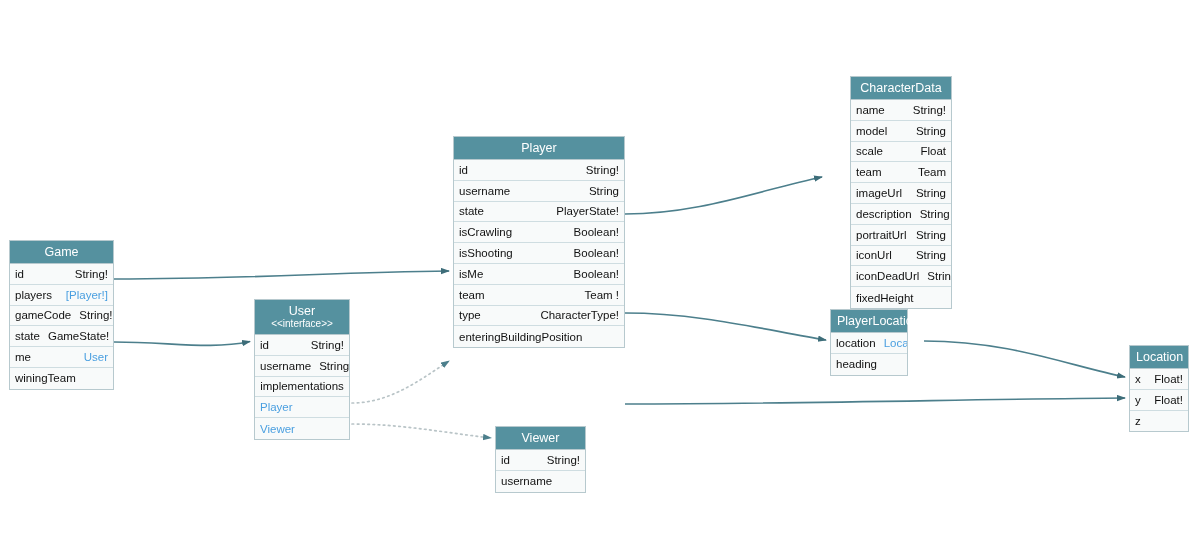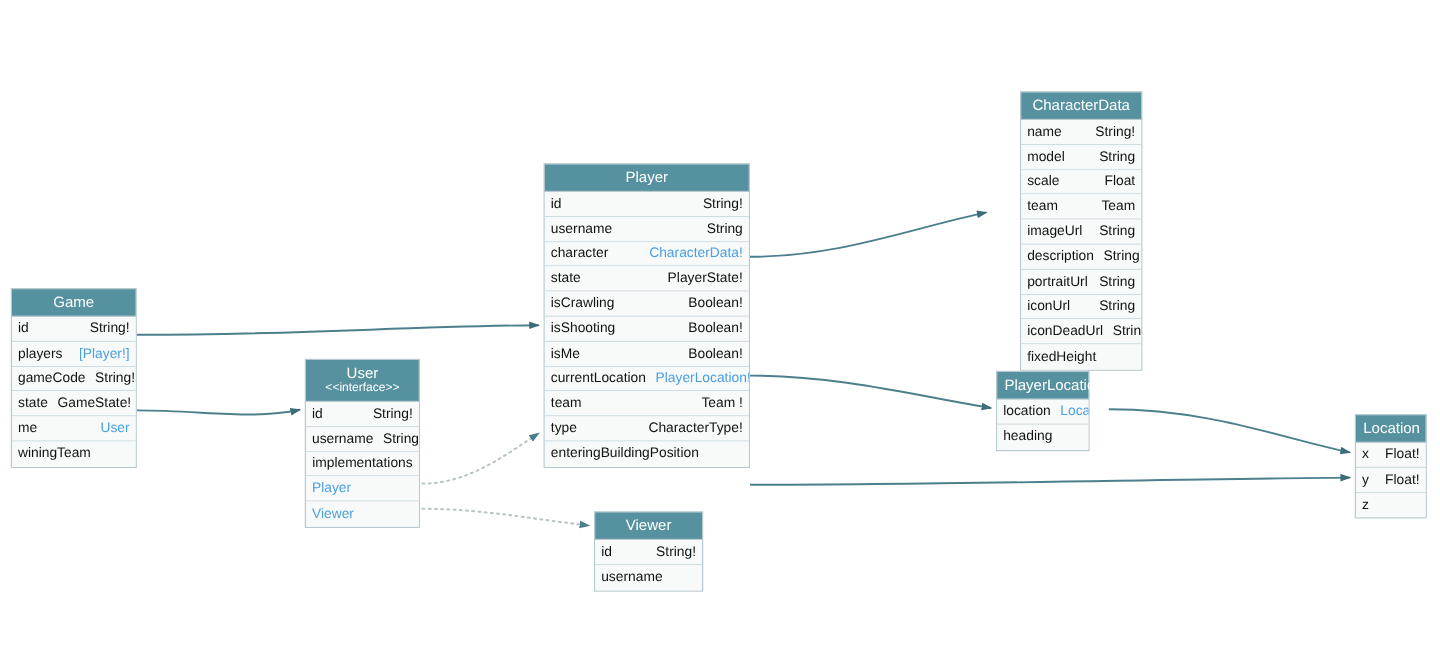--- a/index.html
+++ b/index.html
@@ -129,44 +129,36 @@
       <div class="ent-header"><span>Player</span></div>
       <div class="row">
         <span class="fname plain">id</span>
         <span class="ftype plain">String!</span>
       </div>
       <div class="row">
         <span class="fname plain">username</span>
         <span class="ftype plain">String</span>
       </div>
       <div class="row">
-        <span class="fname plain">character</span>
-        <span class="ftype link">CharacterData!</span>
-      </div>
-      <div class="row">
         <span class="fname plain">state</span>
         <span class="ftype plain">PlayerState!</span>
       </div>
       <div class="row">
         <span class="fname plain">isCrawling</span>
         <span class="ftype plain">Boolean!</span>
       </div>
       <div class="row">
         <span class="fname plain">isShooting</span>
         <span class="ftype plain">Boolean!</span>
       </div>
       <div class="row">
         <span class="fname plain">isMe</span>
         <span class="ftype plain">Boolean!</span>
       </div>
       <div class="row">
-        <span class="fname plain">currentLocation</span>
-        <span class="ftype link">PlayerLocation!</span>
-      </div>
-      <div class="row">
         <span class="fname plain">team</span>
         <span class="ftype plain">Team !</span>
       </div>
       <div class="row">
         <span class="fname plain">type</span>
         <span class="ftype plain">CharacterType!</span>
       </div>
       <div class="row">
         <span class="fname plain">enteringBuildingPosition</span>
         <span class="ftype link">Location</span>

